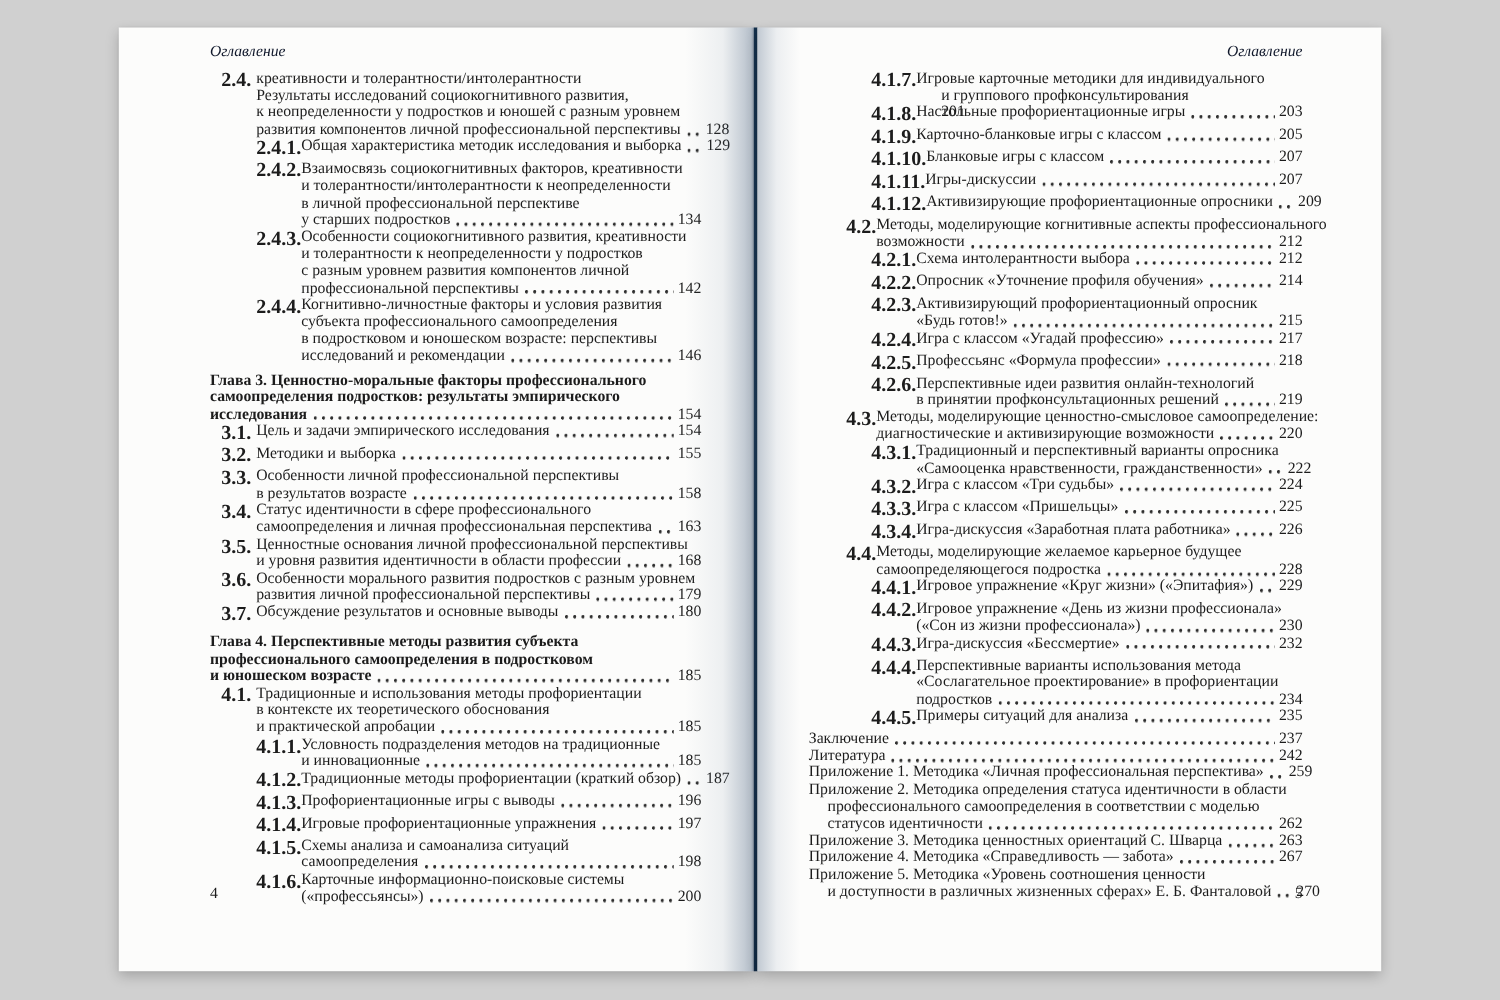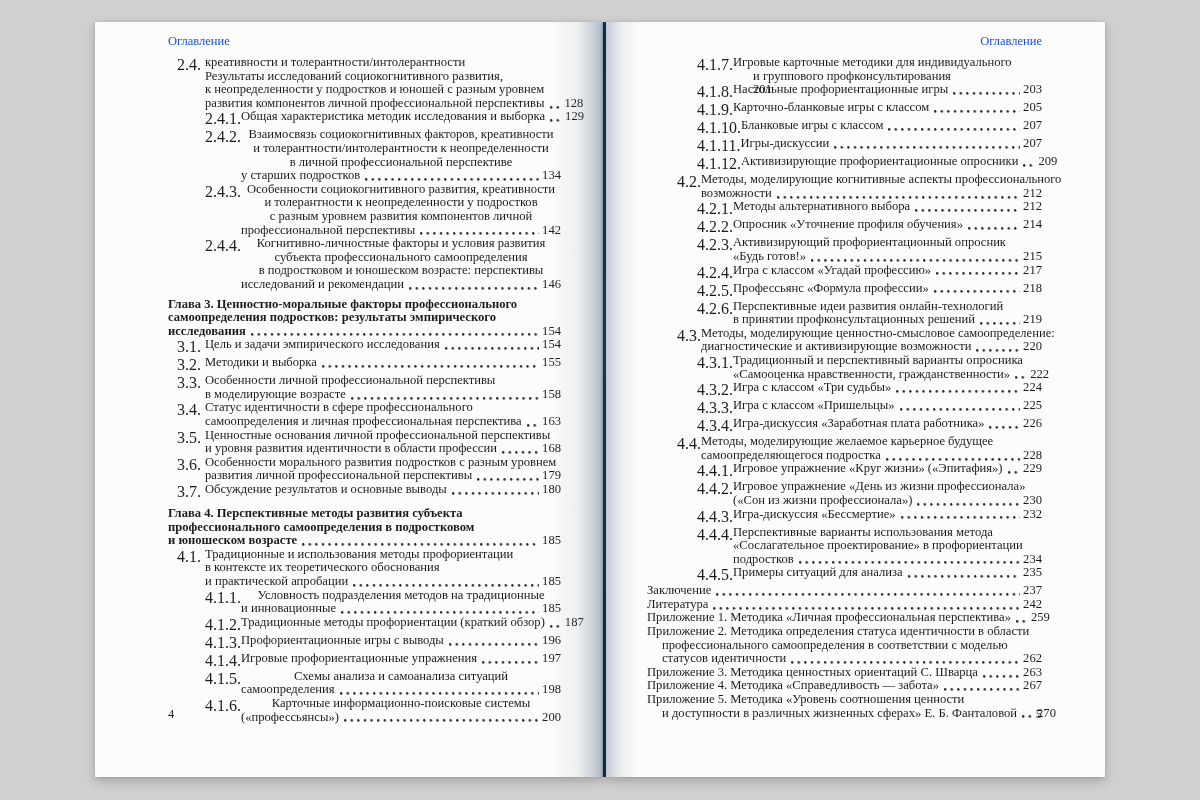--- a/index.html
+++ b/index.html
@@ -29,43 +29,43 @@
     pointer-events:none;
   }
   .gutter-line{
     position:absolute;top:22px;left:603px;width:3px;height:755px;
     background:linear-gradient(#14304c,#1d3a57 40%,#122b46);
   }
   .content{position:relative;}
   .content-l{padding:12px 42px 0 73px;}
   .content-r{padding:12px 63px 0 41px;}
   .hdr{
-    font-size:12.5px;line-height:14px;
-    margin-bottom:8px;color:#1d4ed8;
+    font-style:italic;font-size:12.5px;line-height:14px;
+    margin-bottom:8px;color:#0f172a;
   }
   .hdr-r{text-align:right;}
   .entry{display:flex;align-items:flex-start;}
-  .entry .num{flex:0 0 auto;display:inline-block;white-space:nowrap;}
+  .entry .num{flex:0 0 auto;display:inline-block;white-space:nowrap;font-weight:bold;}
   .entry .body{flex:1 1 auto;min-width:0;}
   .line{white-space:nowrap;height:13.6px;line-height:13.6px;font-size:12.6px;}
   .line.last{display:flex;align-items:baseline;}
   .line .txt{flex:0 0 auto;white-space:nowrap;}
   .dots{
     flex:1 1 auto;min-width:12px;height:11px;align-self:flex-end;
     margin:0 3px 0 5px;
     background-image:radial-gradient(circle at 1.2px 1.3px, #2e2e2e 1.05px, transparent 1.45px);
     background-size:6.6px 2.8px;
     background-repeat:repeat-x;
     background-position:left bottom 2px;
   }
   .pg{flex:0 0 auto;white-space:nowrap;}
   
   .content-l .lv1{padding-left:9px;}
   .content-l .lv1 > .num{min-width:28px;}
-  .content-l .lv2{padding-left:37px;text-align:center;}
+  .content-l .lv2{padding-left:37px;}
   .content-l .lv2 > .num{min-width:33px;}
   
   .content-r .lv1{padding-left:30px;}
   .content-r .lv1 > .num{min-width:22px;}
   .content-r .lv2{padding-left:50px;}
   .content-r .lv2 > .num{min-width:28px;}
   .b .line, .b .num{font-weight:bold;}
   .b .pg{font-weight:normal;}
   .gap{margin-top:6px;}
   .hang .cont{padding-left:15px;}
@@ -173,21 +173,21 @@
               <span class="dots"></span>
               <span class="pg">155</span>
             </div>
           </div>
         </div>
         <div class="entry lv1">
           <span class="num">3.3.</span>
           <div class="body">
             <div class="line">Особенности личной профессиональной перспективы</div>
             <div class="line cont last">
-              <span class="txt">в моделирующие возрасте</span>
+              <span class="txt">в результатов возрасте</span>
               <span class="dots"></span>
               <span class="pg">158</span>
             </div>
           </div>
         </div>
         <div class="entry lv1">
           <span class="num">3.4.</span>
           <div class="body">
             <div class="line">Статус идентичности в сфере профессионального</div>
             <div class="line cont last">
@@ -395,21 +395,21 @@
               <span class="txt">возможности</span>
               <span class="dots"></span>
               <span class="pg">212</span>
             </div>
           </div>
         </div>
         <div class="entry lv2">
           <span class="num">4.2.1.</span>
           <div class="body">
             <div class="line last">
-              <span class="txt">Методы альтернативного выбора</span>
+              <span class="txt">Схема интолерантности выбора</span>
               <span class="dots"></span>
               <span class="pg">212</span>
             </div>
           </div>
         </div>
         <div class="entry lv2">
           <span class="num">4.2.2.</span>
           <div class="body">
             <div class="line last">
               <span class="txt">Опросник «Уточнение профиля обучения»</span>

